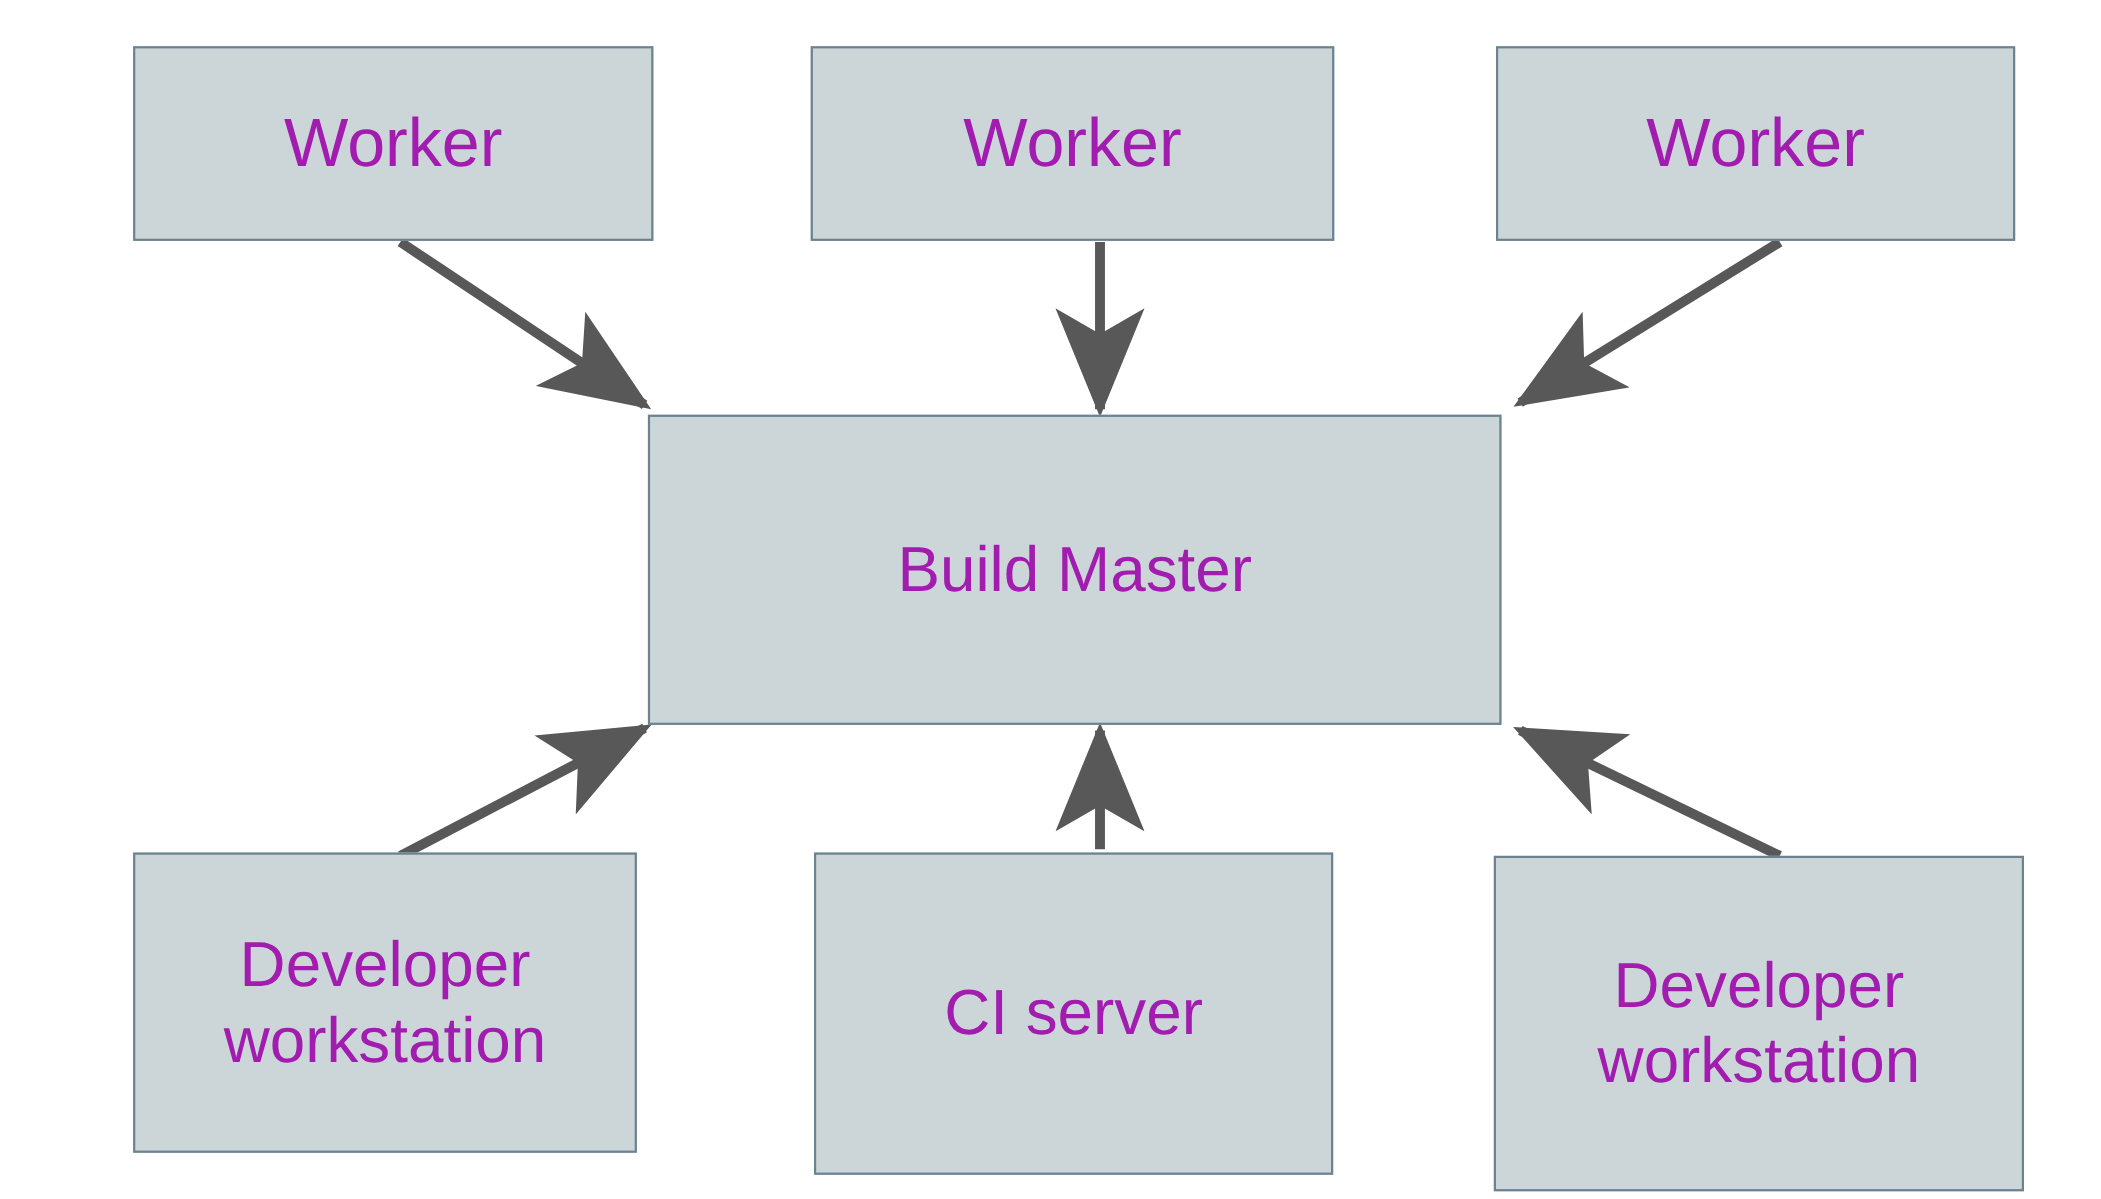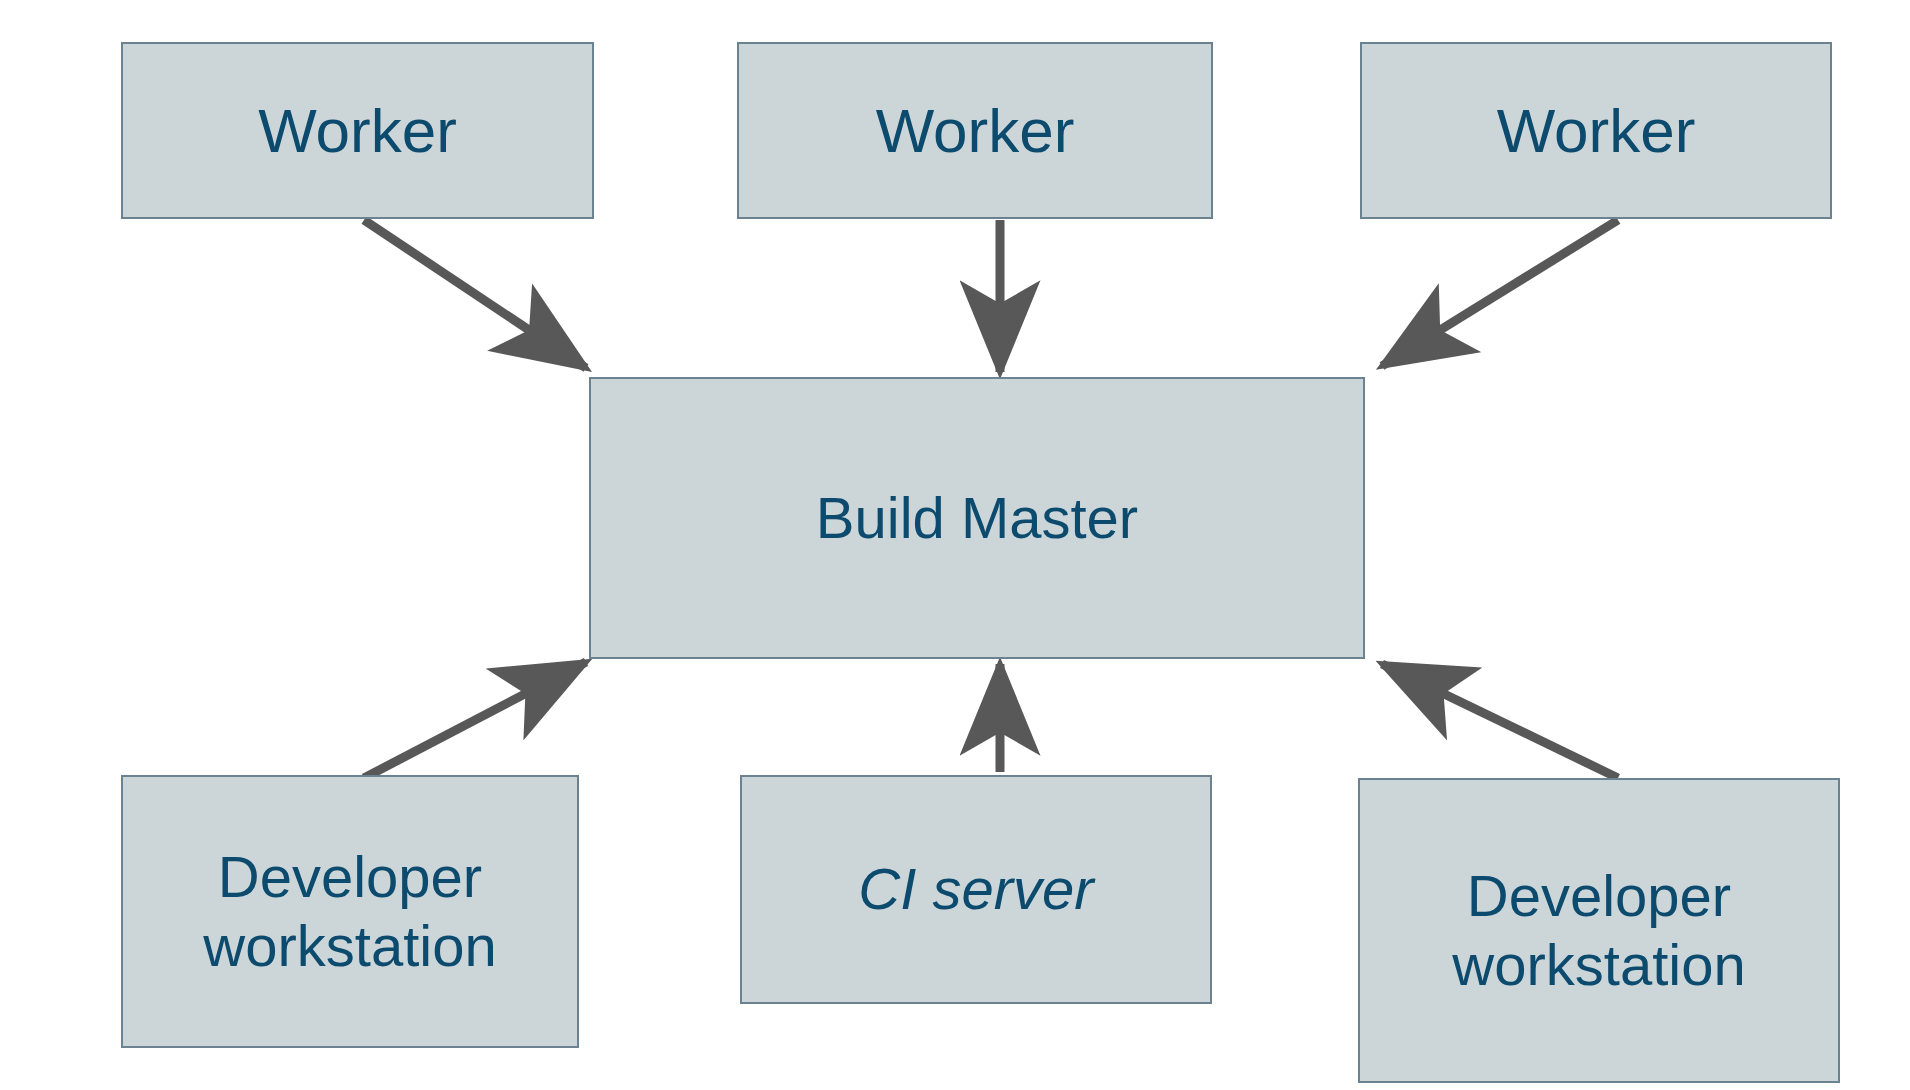--- a/index.html
+++ b/index.html
@@ -19,41 +19,41 @@
   }
   .node {
     position: absolute;
     box-sizing: border-box;
     background: #ccd6d9;
     border: 2px solid #6b8391;
     display: flex;
     align-items: center;
     justify-content: flex-start;
     text-align: center;
-    color: #0c4a6e;
+    color: #a21caf;
     font-family: "Liberation Sans", sans-serif;
     font-weight: 400;
     line-height: 1.18;
     white-space: pre-line;
     z-index: 2;
   }
   .node-label {
     display: block;
     width: 100%;
     padding: 0 6px;
     box-sizing: border-box;
   }
 
   
   #node-worker-1   { left: 121px; top: 42px;  width: 473px; height: 177px; font-size: 62px; }
   #node-worker-2   { left: 737px; top: 42px;  width: 476px; height: 177px; font-size: 62px; }
   #node-worker-3   { left: 1360px;top: 42px;  width: 472px; height: 177px; font-size: 62px; }
   #node-build-master { left: 589px; top: 377px; width: 776px; height: 282px; font-size: 58px; }
   #node-dev-ws-left  { left: 121px; top: 775px; width: 458px; height: 273px; font-size: 58px; }
-  #node-ci-server    { left: 740px; top: 775px; width: 472px; height: 229px; font-size: 58px; font-style: italic; }
+  #node-ci-server    { left: 740px; top: 775px; width: 472px; height: 293px; font-size: 58px; }
   #node-dev-ws-right { left: 1358px;top: 778px; width: 482px; height: 305px; font-size: 58px; }
 
   #edges {
     position: absolute;
     left: 0; top: 0;
     width: 1910px;
     height: 1090px;
     z-index: 1;
   }
 </style>

